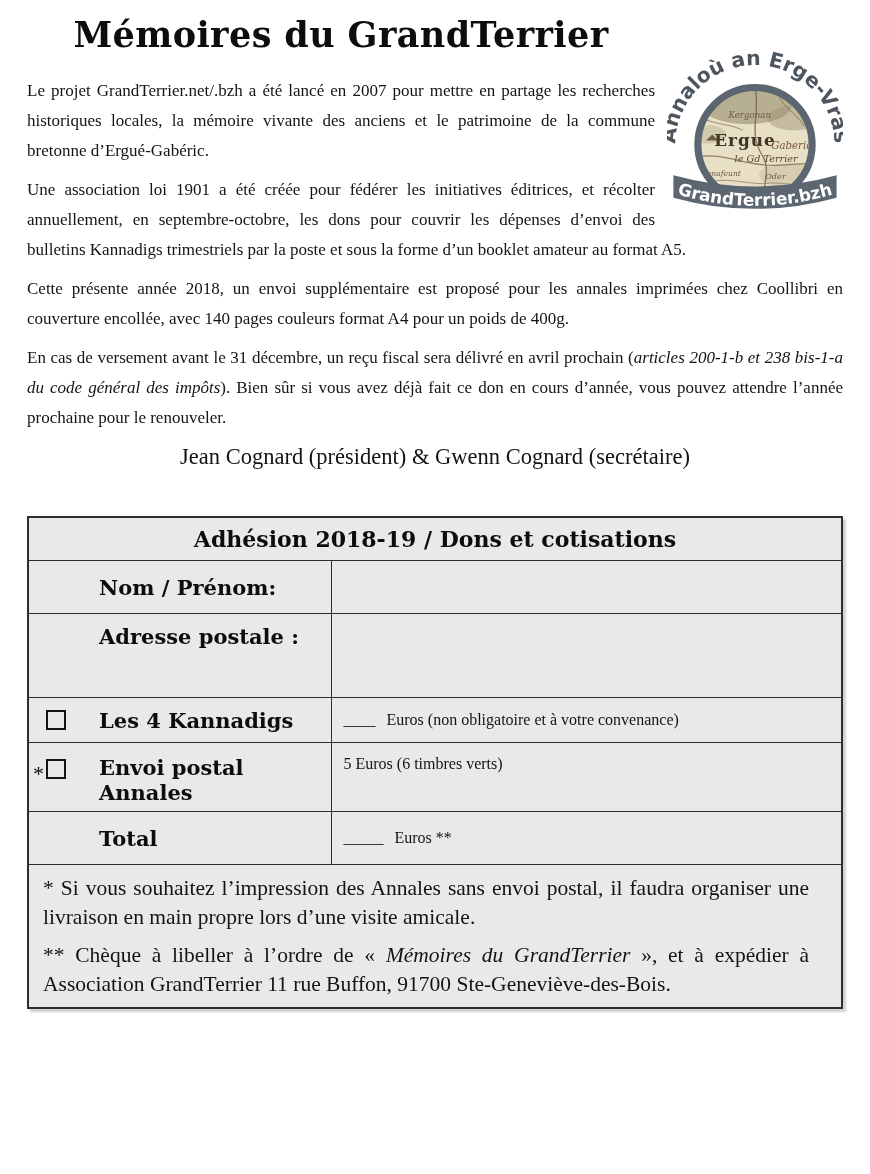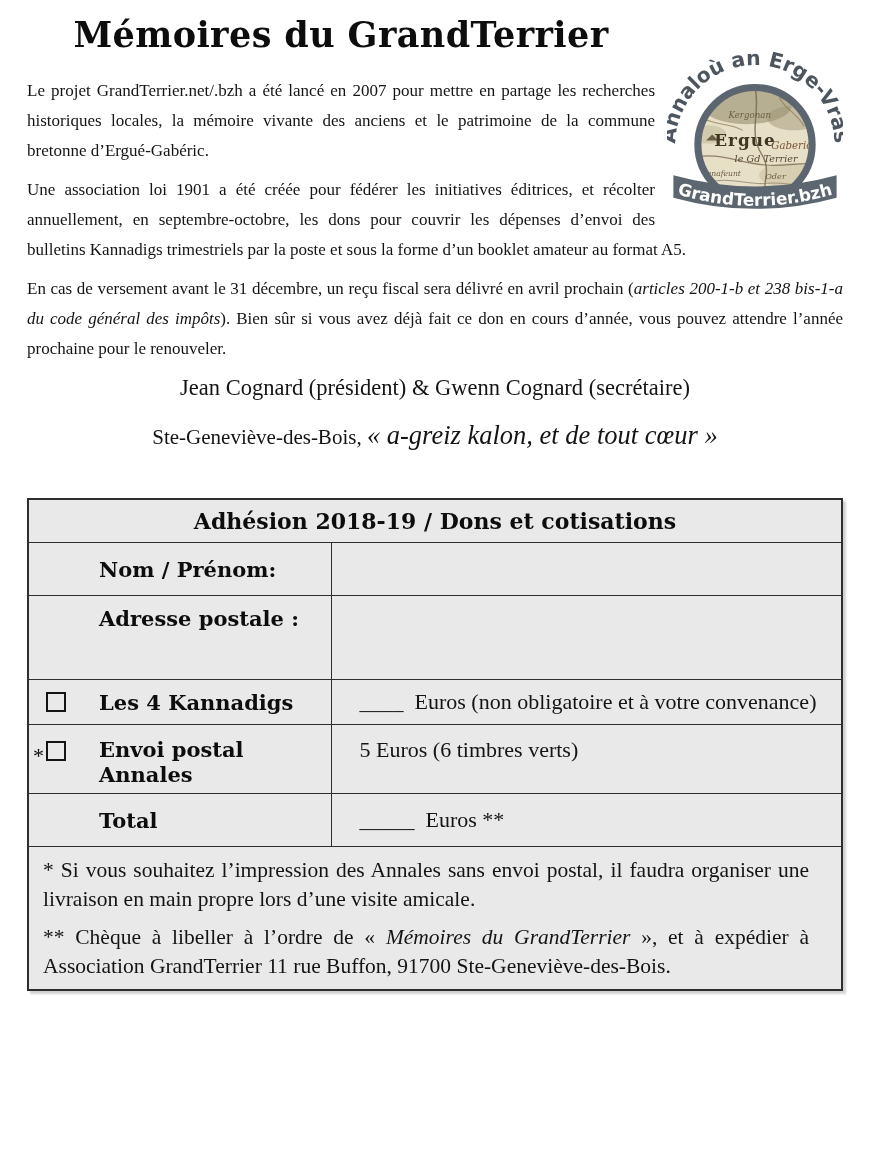--- a/index.html
+++ b/index.html
@@ -18,21 +18,21 @@
     font-family:"DejaVu Serif",serif;font-weight:bold;
     font-size:35px;line-height:46px;text-align:center;
     margin:2px 0 18px 0;letter-spacing:.4px;color:#0d0d0d;
   }
   p.body-par{
     font-size:17px;line-height:30px;text-align:justify;
     margin:0 0 9px 0;
   }
   .it{font-style:italic;}
   p.sig-line{
-    font-size:22.5px;line-height:30px;text-align:center;margin:8px 0 15px 0;
+    font-size:22.5px;line-height:30px;text-align:center;margin:8px 0 5px 0;
   }
   p.motto-line{
     font-size:21px;line-height:34px;text-align:center;margin:0 0 9px 0;
   }
   .motto-quote{font-style:italic;font-size:26.5px;}
 
   
   table.form{
     width:100%;border-collapse:collapse;background:#e9e9e9;
     border:2.5px solid #2e2e2e;clear:both;
@@ -41,21 +41,21 @@
   }
   table.form td,table.form th{border:1.5px solid #2e2e2e;}
   th.form-title{
     font-family:"DejaVu Serif",serif;font-weight:bold;font-size:22px;
     height:40px;text-align:center;color:#0d0d0d;
   }
   td.lab{
     font-family:"DejaVu Serif",serif;font-weight:bold;font-size:21px;
     padding-left:70px;position:relative;color:#0d0d0d;
   }
-  td.val{font-size:22px;padding-left:28px;}
+  td.val{font-size:16px;padding-left:12px;}
   tr.r-nom td{height:50px;}
   tr.r-adr td{height:72px;vertical-align:top;}
   tr.r-adr td.lab{padding-top:10px;}
   tr.r-mail td{height:38px;}
   tr.r-kan td{height:42px;}
   tr.r-imp td{height:44px;}
   tr.r-env td{height:55px;vertical-align:top;}
   tr.r-env td.lab,tr.r-env td.val{padding-top:12px;}
   tr.r-tot td{height:50px;}
   .cb{
@@ -123,26 +123,26 @@
       </text>
     </svg>
   </div>
 
   <h1 class="doc-title">Mémoires du GrandTerrier</h1>
 
   <p class="body-par">Le projet GrandTerrier.net/.bzh a été lancé en 2007 pour mettre en partage les recherches historiques locales, la mémoire vivante des anciens et le patrimoine de la commune bretonne d’Ergué-Gabéric.</p>
 
   <p class="body-par">Une association loi 1901 a été créée pour fédérer les initiatives éditrices, et récolter annuellement, en septembre-octobre, les dons pour couvrir les dépenses d’envoi des bulletins Kannadigs trimestriels par la poste et sous la forme d’un booklet amateur au format A5.</p>
 
+  <p class="body-par">Cette présente année 2018, un envoi supplémentaire est proposé pour les annales imprimées chez Coollibri en couverture encollée, avec 140 pages couleurs format A4 pour un poids de 400g.</p>
 
   <p class="body-par"><span>En cas de versement avant le 31 décembre, un reçu fiscal sera délivré en avril prochain (</span><span class="it">articles 200-1-b et 238 bis-1-a du code général des impôts</span><span>). Bien sûr si vous avez déjà fait ce don en cours d’année, vous pouvez attendre l’année prochaine pour le renouveler.</span></p>
 
   <p class="sig-line">Jean Cognard (président) &amp; Gwenn Cognard (secrétaire)</p>
 
-  <p class="motto-line"><span>Ste-Geneviève-des-Bois, </span><span class="motto-quote">« a-greiz kalon, et de tout cœur »</span></p>
 
   <table class="form">
     <colgroup>
         <col style="width:303px">
         <col>
       </colgroup>
     <tbody>
         <tr>
       <th class="form-title" colspan="2">Adhésion 2018-19 / Dons et cotisations</th>
     </tr>

